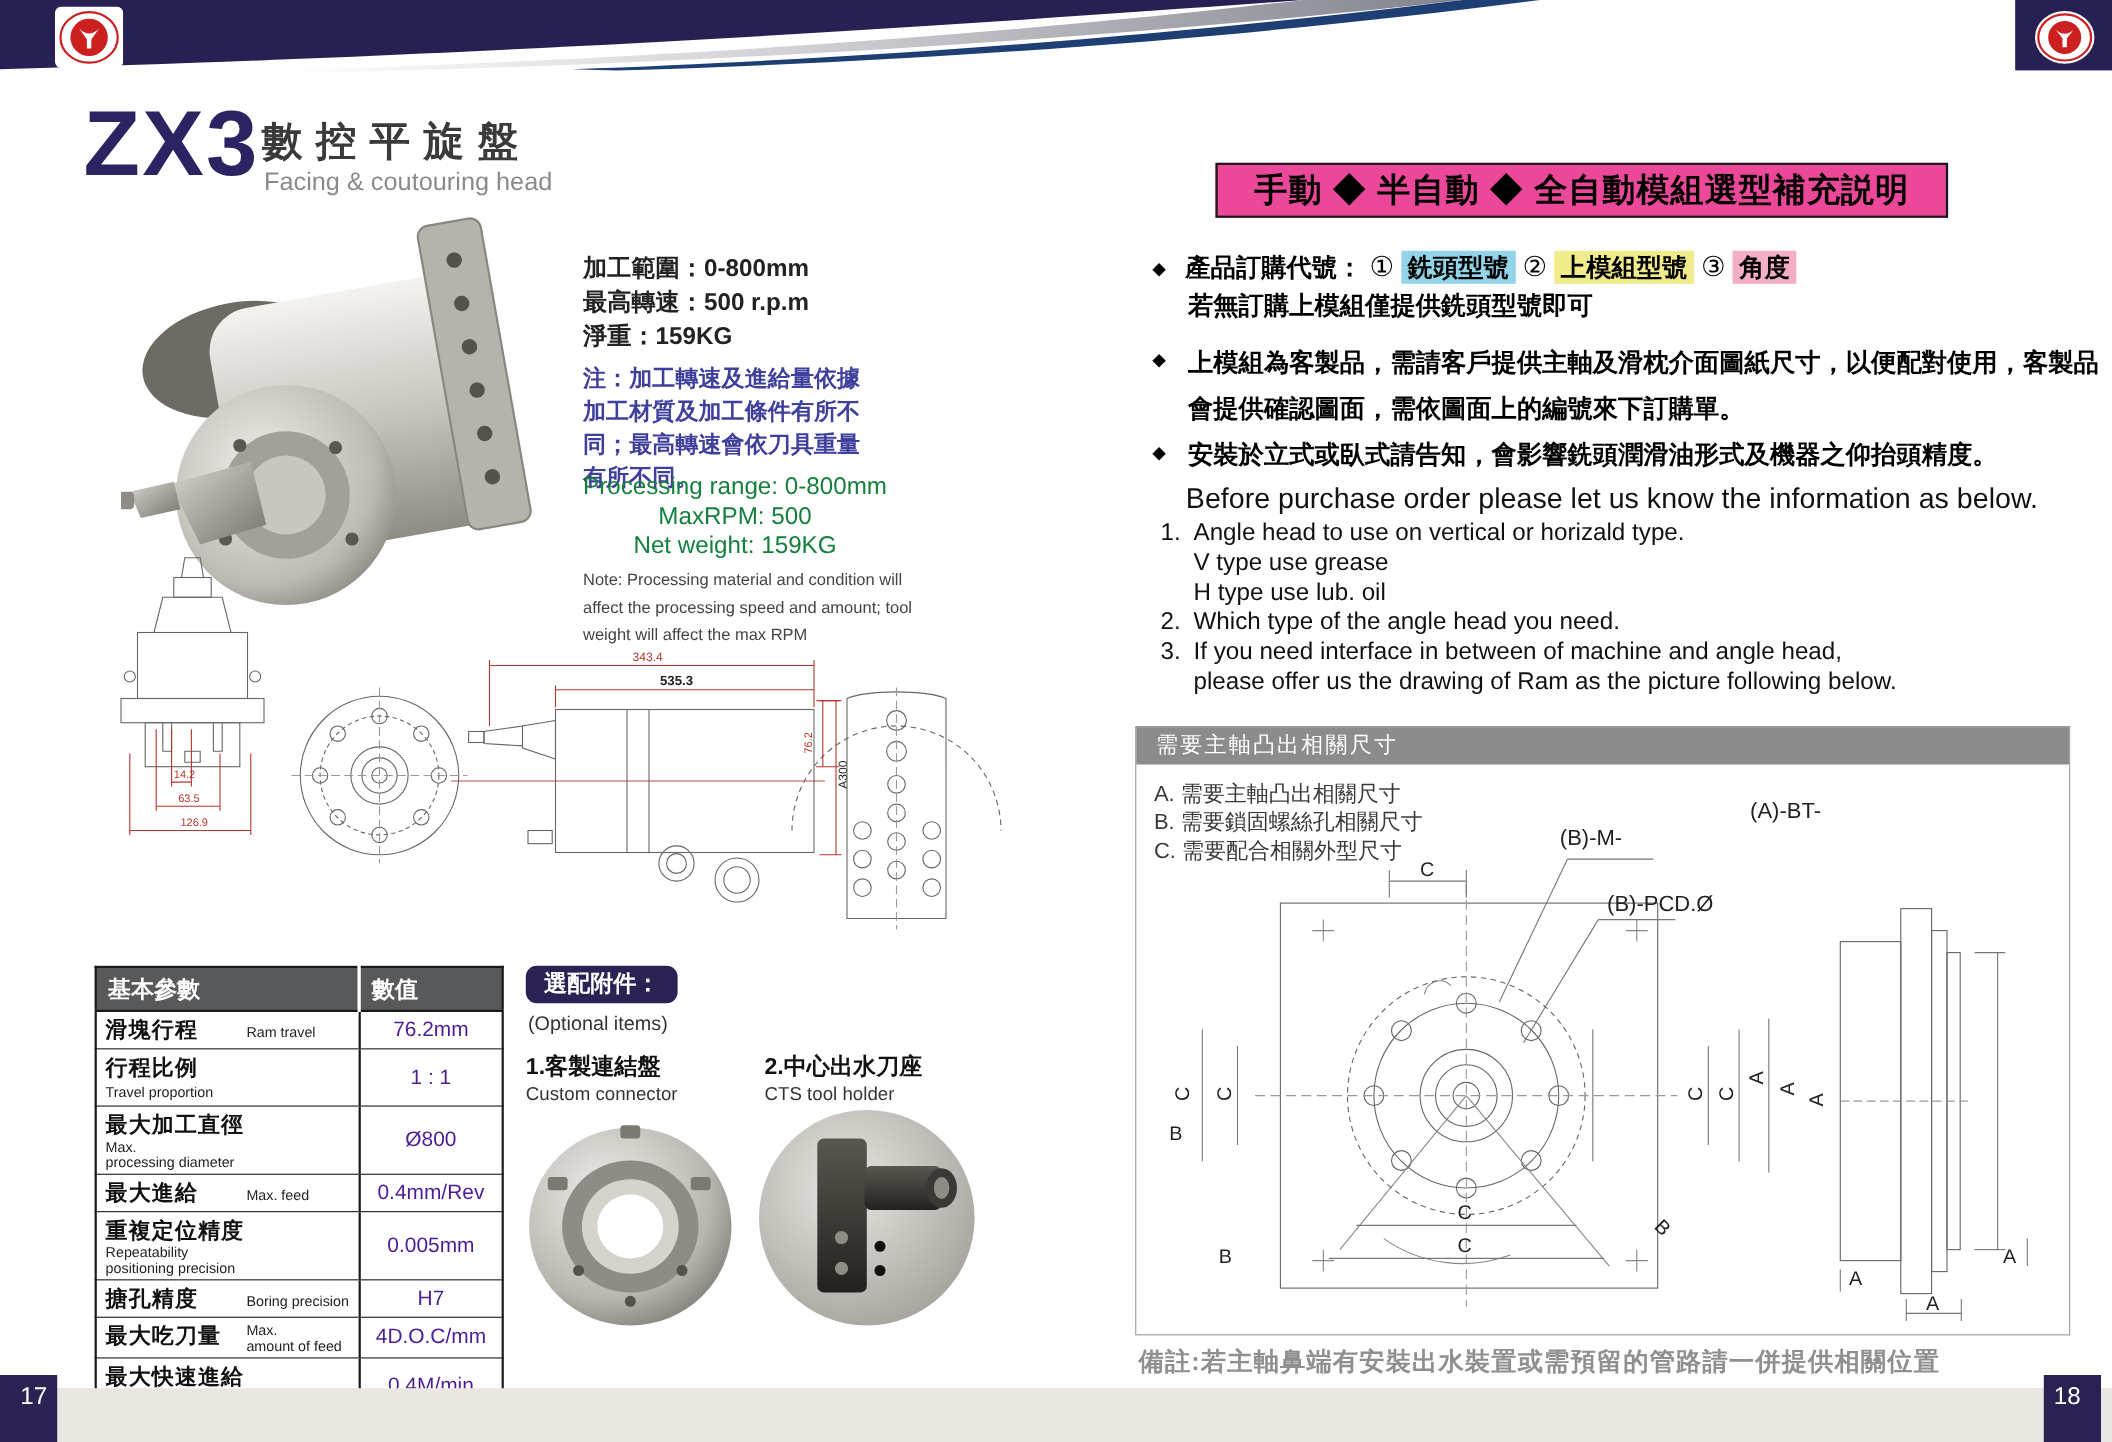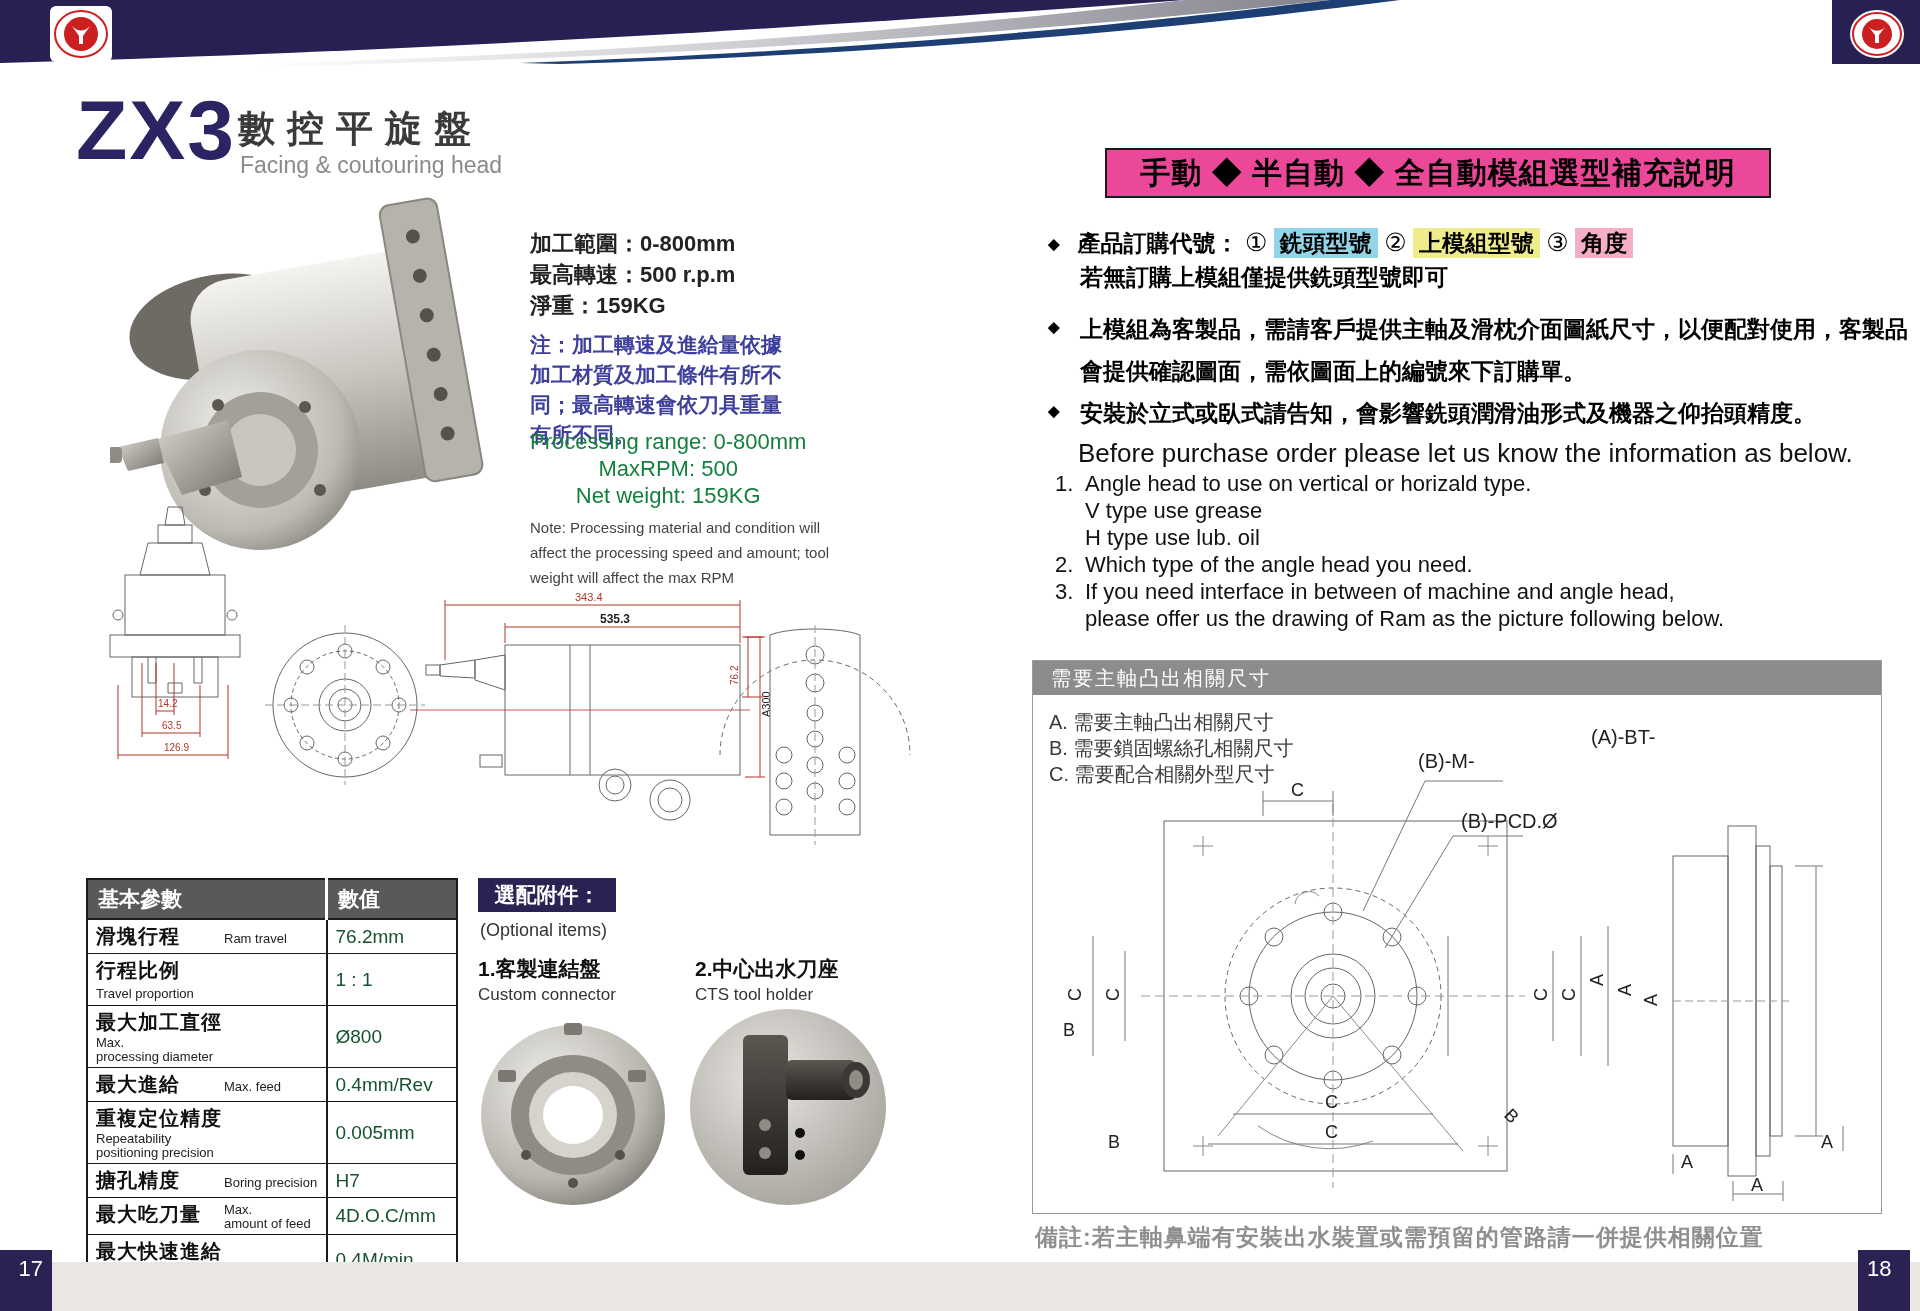--- a/index.html
+++ b/index.html
@@ -20,27 +20,27 @@
   .spec-note-zh{left:530px;top:330px;font-size:21px;font-weight:700;color:#3f3f9c;line-height:30px;width:260px;}
   .spec-en{left:530px;top:428px;font-size:22px;color:#15803d;line-height:27px;white-space:pre-line;text-align:center;}
   .spec-note-en{left:530px;top:515px;font-size:15px;color:#444;line-height:25px;white-space:pre-line;}
 
   
   .ptable{left:86px;top:878px;width:372px;border-collapse:collapse;border:2px solid #1a1a1a;}
   .ptable th{background:#58595b;color:#fff;font-size:21px;font-weight:700;text-align:left;
              padding:5px 10px;border-bottom:2px solid #1a1a1a;}
   .ptable th.val{border-left:3px solid #ffffff;width:108px;}
   .ptable td{border-top:1px solid #1a1a1a;padding:3px 8px;vertical-align:middle;}
-  .ptable td.val{border-left:2px solid #1a1a1a;font-size:19px;color:#14532d;}
+  .ptable td.val{border-left:2px solid #1a1a1a;font-size:19px;color:#4c1d95;text-align:center;}
   .cell-zh{font-size:20px;font-weight:700;color:#111;letter-spacing:1px;display:inline-block;min-width:128px;}
   .cell-en{font-size:13px;color:#222;display:inline-block;vertical-align:middle;line-height:14px;white-space:pre-line;}
 
   
   .opt-box{left:478px;top:878px;width:138px;height:34px;background:#2b2153;color:#fff;
-           font-size:21px;font-weight:700;text-align:center;line-height:34px;}
+           font-size:21px;font-weight:700;text-align:center;line-height:34px;border-radius:10px;}
   .opt-en{left:480px;top:920px;font-size:18px;color:#333;}
   .opt-item-zh{font-size:21px;font-weight:700;color:#111;}
   .opt-item-en{font-size:17px;color:#333;margin-top:2px;}
 
   
   .banner{left:1105px;top:148px;width:662px;height:46px;background:#ec4899;border:2px solid #1a1a1a;
           display:flex;align-items:center;justify-content:center;font-size:30px;font-weight:800;color:#000;letter-spacing:1px;}
   .blt{font-size:23px;color:#000;font-weight:700;}
   .blt .dia{font-size:15px;margin-right:18px;vertical-align:2px;}
   .hl{padding:2px 6px;}

